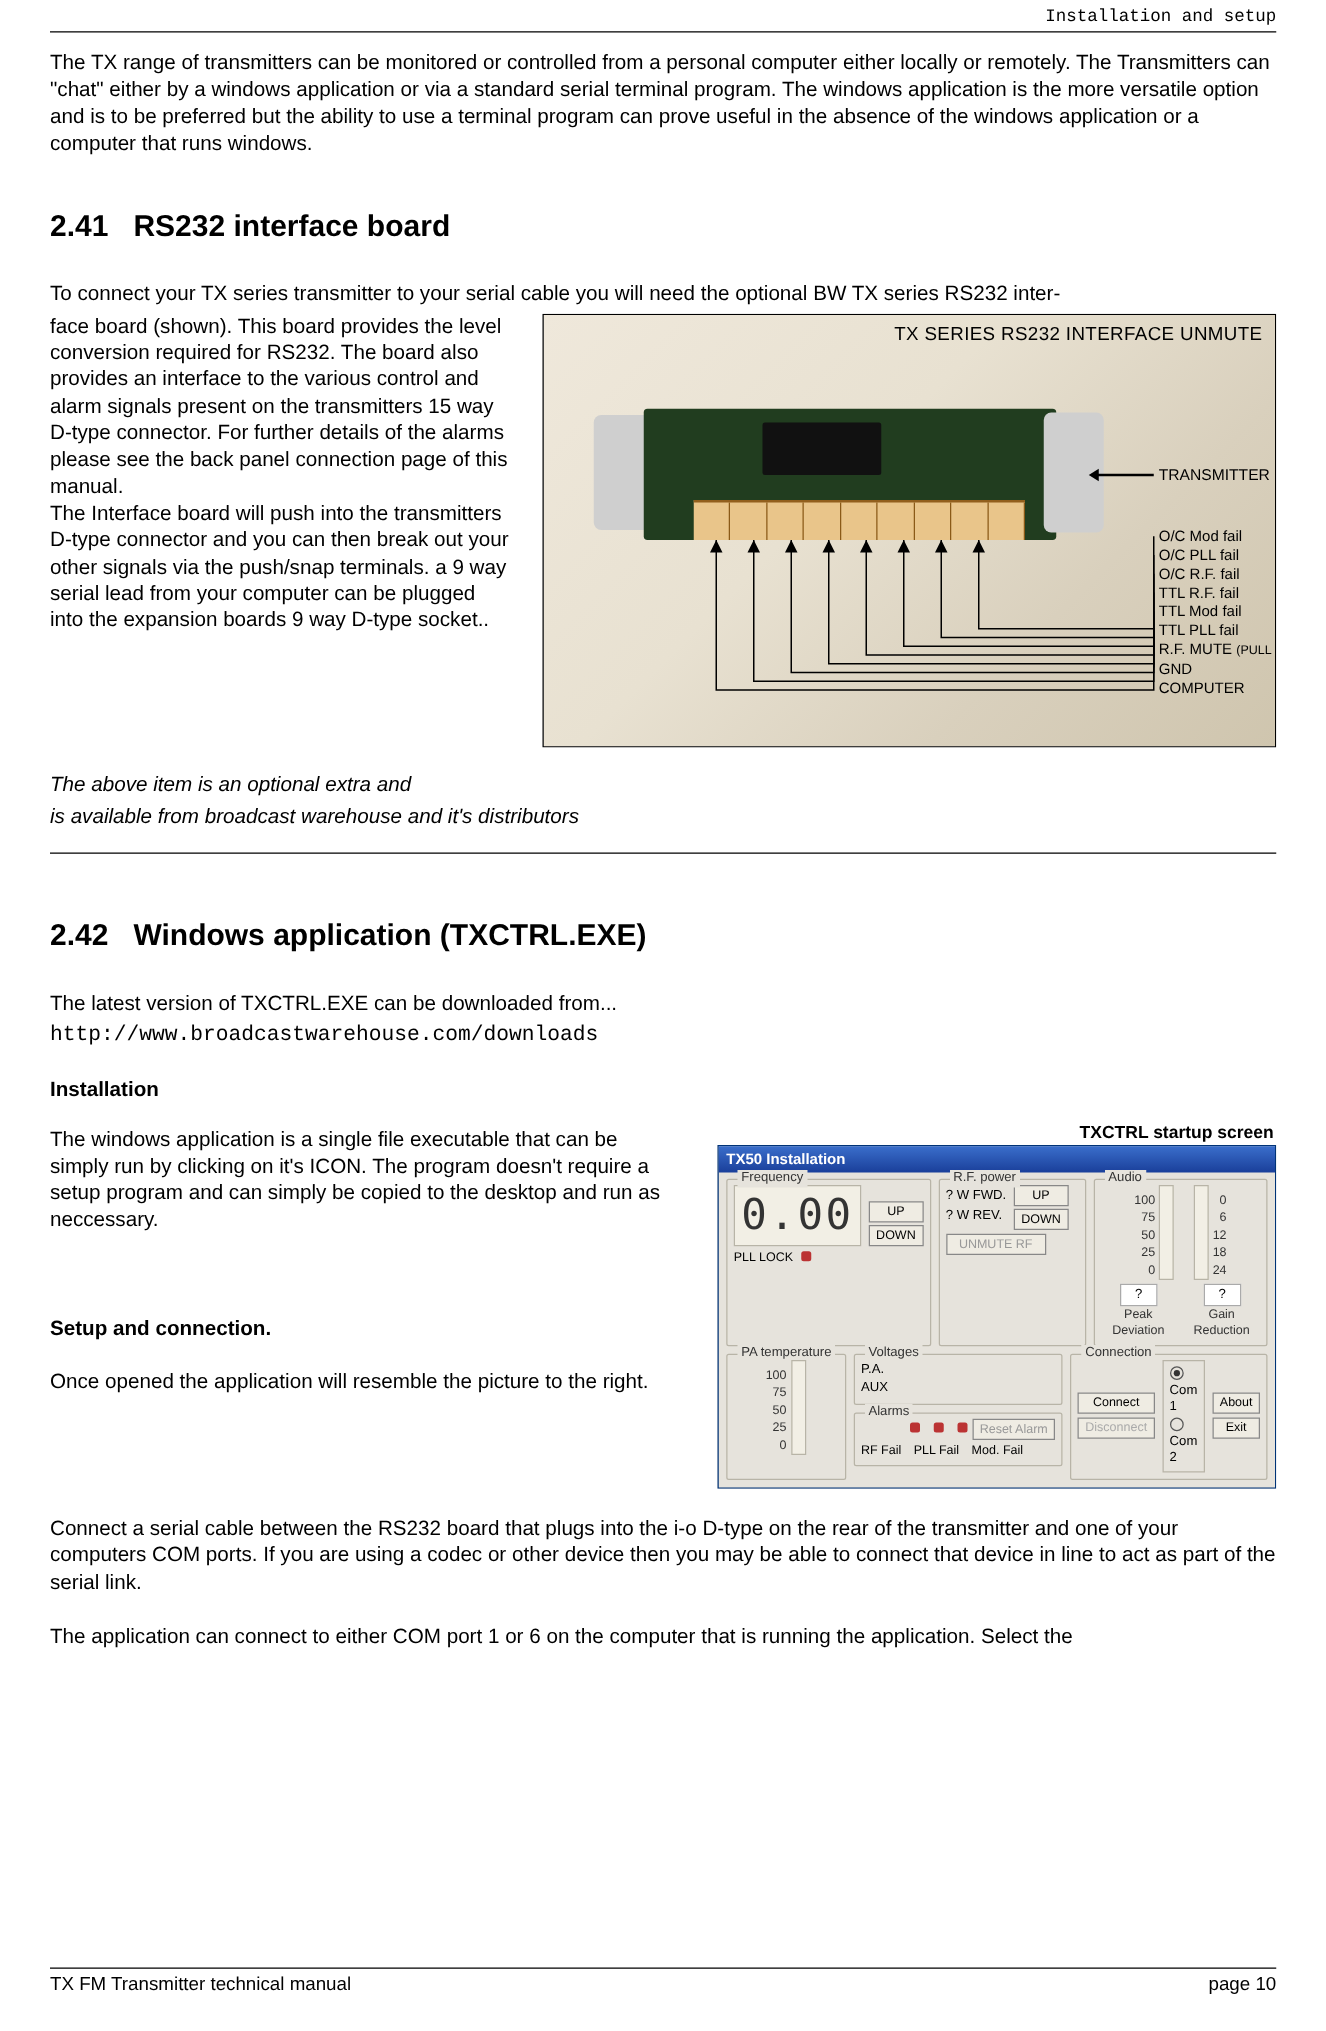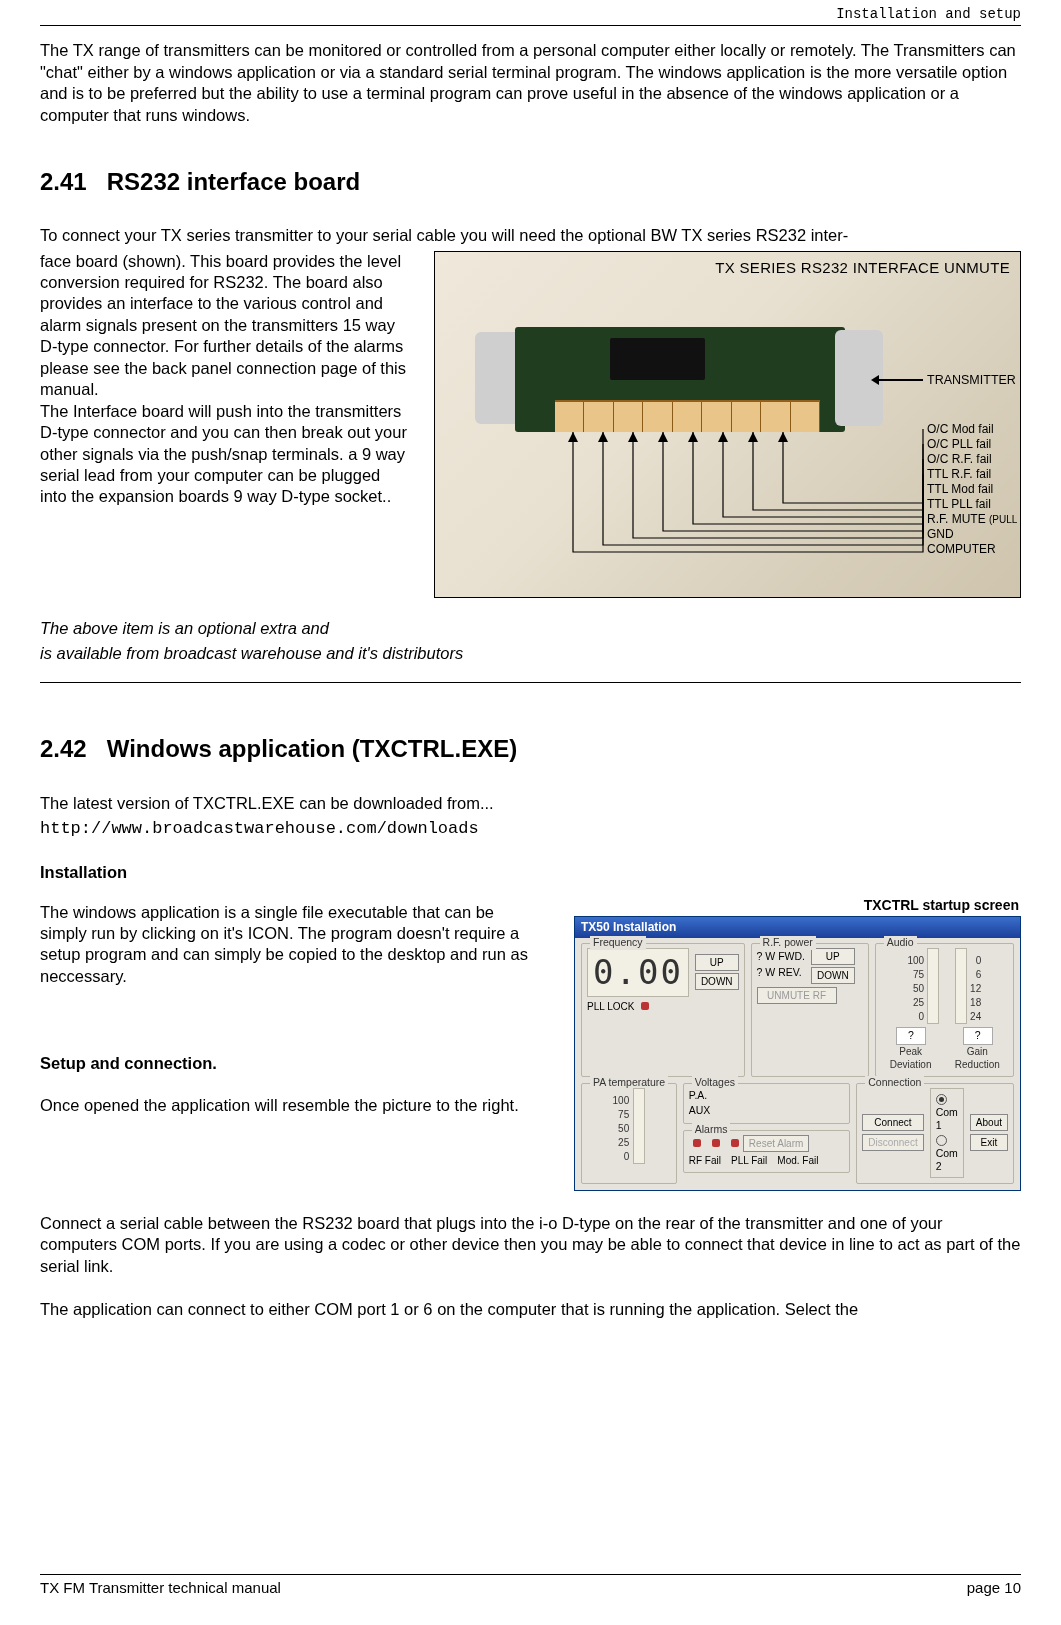--- a/index.html
+++ b/index.html
@@ -333,21 +333,21 @@
   <div class="wrap-block" style="margin-top:12px;">
     <div class="fig-right">
       <div class="txctrl-caption">TXCTRL startup screen</div>
       <div class="txctrl-win">
         <div class="txctrl-title">TX50 Installation</div>
         <div class="txctrl-body">
           <div class="row">
 
             <div class="groupbox" style="flex:1.1">
               <div class="gtitle">Frequency</div>
-              <div style="display:flex;align-items:center;gap:6px">
+              <div style="display:flex;align-items:flex-end;gap:6px">
                 <span class="seg7">0.00</span>
                 <div style="display:flex;flex-direction:column;gap:2px">
                   <span class="btn">UP</span>
                   <span class="btn">DOWN</span>
                 </div>
               </div>
               <div style="margin-top:3px;font-size:10px"><span>PLL LOCK</span> <span class="led"></span></div>
             </div>
 
             <div class="groupbox" style="flex:1">
@@ -419,21 +419,21 @@
             <div style="flex:1.4;display:flex;flex-direction:column;gap:6px">
               <div class="groupbox">
                 <div class="gtitle">Voltages</div>
                 <div style="font-size:10.5px;line-height:15px">
                   <div><span>P.A.</span></div>
                   <div><span>AUX</span></div>
                 </div>
               </div>
               <div class="groupbox">
                 <div class="gtitle">Alarms</div>
-                <div style="display:flex;align-items:center;justify-content:flex-start">
+                <div style="display:flex;align-items:center;justify-content:flex-end">
                   <div>
                     <span class="led"></span>
                     <span class="led"></span>
                     <span class="led"></span>
                   </div>
                   <span class="btn" style="color:#999">Reset Alarm</span>
                 </div>
                 <div style="display:flex;gap:10px;font-size:10px;margin-top:2px">
                   <span>RF Fail</span>
                   <span>PLL Fail</span>

